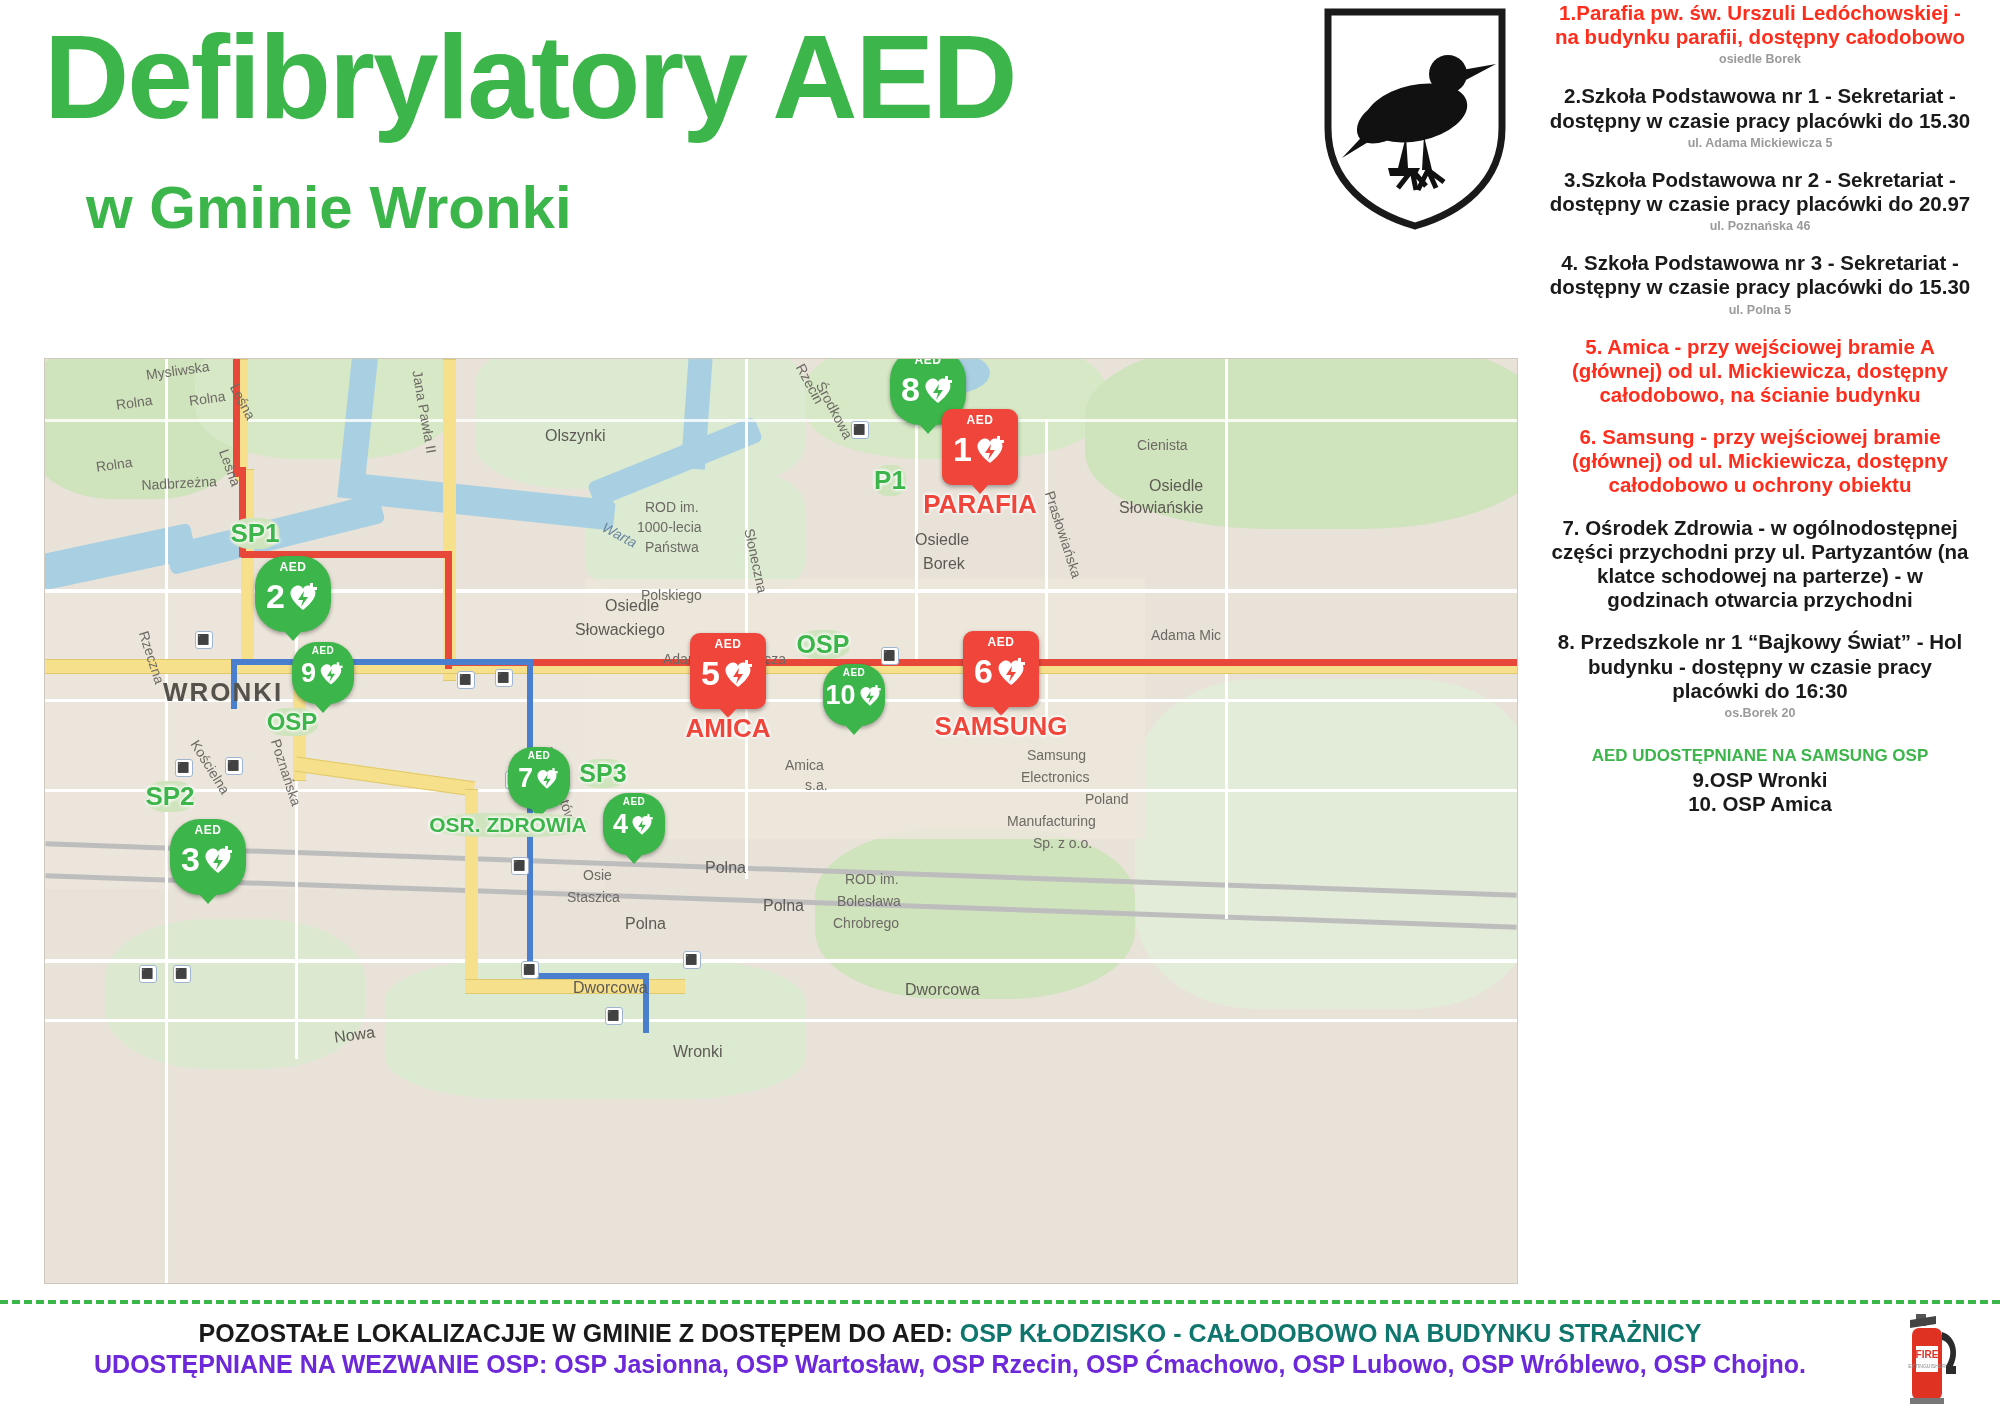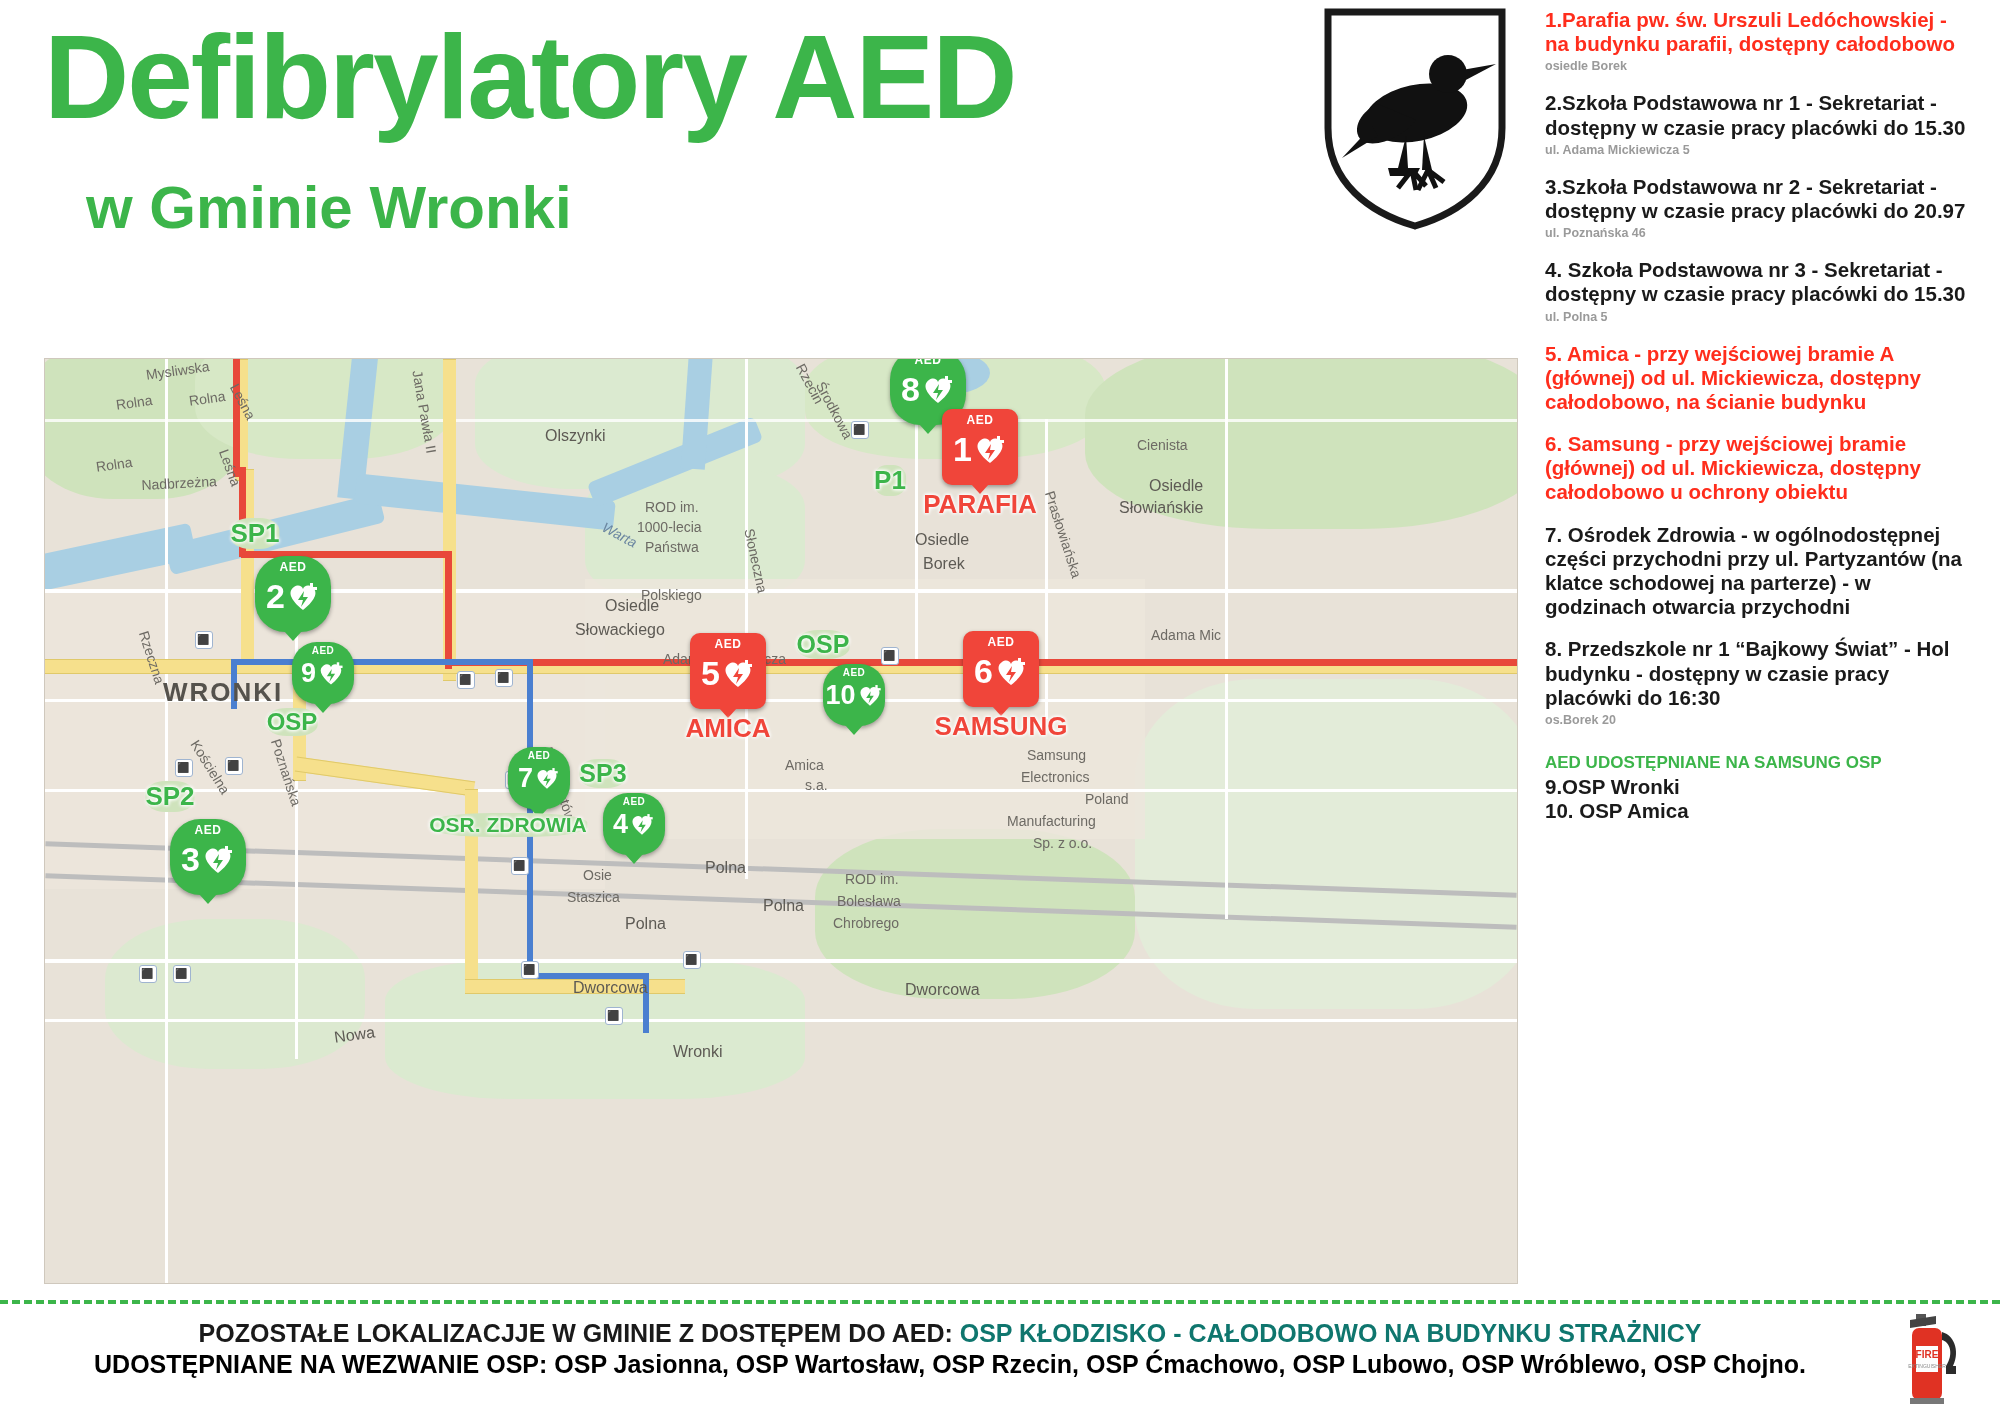--- a/index.html
+++ b/index.html
@@ -24,22 +24,22 @@
   }
 
   
   .crest{
     position:absolute;left:1320px;top:8px;width:190px;height:222px;
   }
   .crest svg{display:block;}
 
   
   .legend{
-    position:absolute;left:1545px;top:8px;width:430px;
-    text-align:left;
+    position:absolute;left:1545px;top:1px;width:430px;
+    text-align:center;
   }
   .legend .entry{margin-bottom:18px;}
   .legend .entry p{
     margin:0;font-weight:bold;font-size:20.5px;line-height:1.18;
   }
   .legend .red p{color:#ff2d1c;}
   .legend .black p{color:#1a1a1a;}
   .legend .addr{
     display:block;font-size:12.5px;color:#9a9a9a;font-weight:bold;margin-top:3px;
   }
@@ -115,21 +115,21 @@
   .divider{
     position:absolute;left:0;top:1300px;width:2000px;height:0;
     border-top:4px dashed #3cb54a;
   }
   .footer{
     position:absolute;left:0;top:1318px;width:1900px;text-align:center;
   }
   .footer .l1,.footer .l2{font-size:25px;font-weight:bold;line-height:1.25;margin:0;}
   .footer .l1 .black{color:#1a1a1a;}
   .footer .l1 .red{color:#0f766e;}
-  .footer .l2{color:#000000;}
+  .footer .l2{color:#6d28d9;}
   .extinguisher{position:absolute;right:28px;top:1310px;width:82px;height:100px;}
 </style>
 </head>
 <body>
 
 <div class="page">
 
   <div class="title-block">
     <h1 class="main-title">Defibrylatory AED</h1>
     <h2 class="sub-title">w Gminie Wronki</h2>

